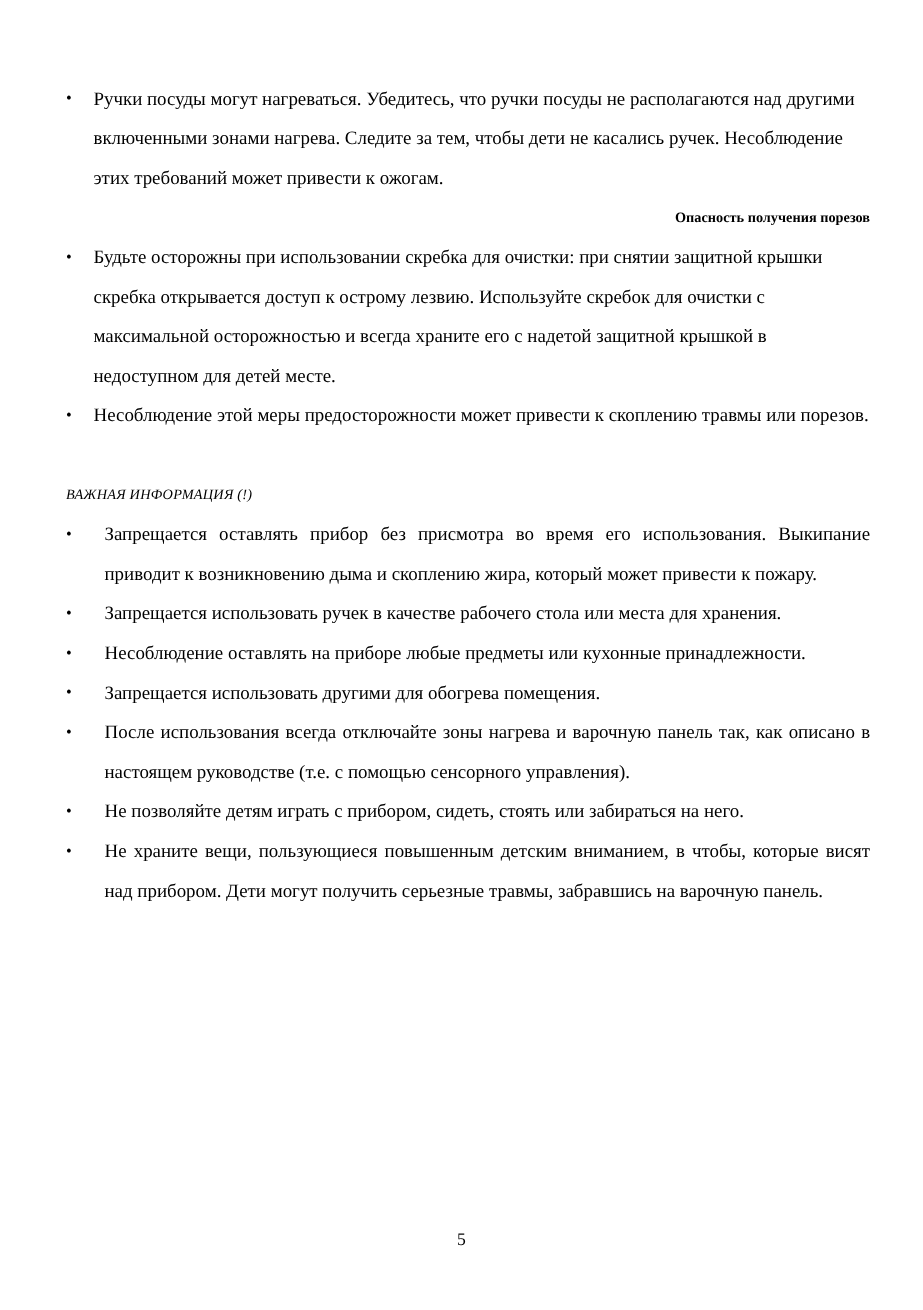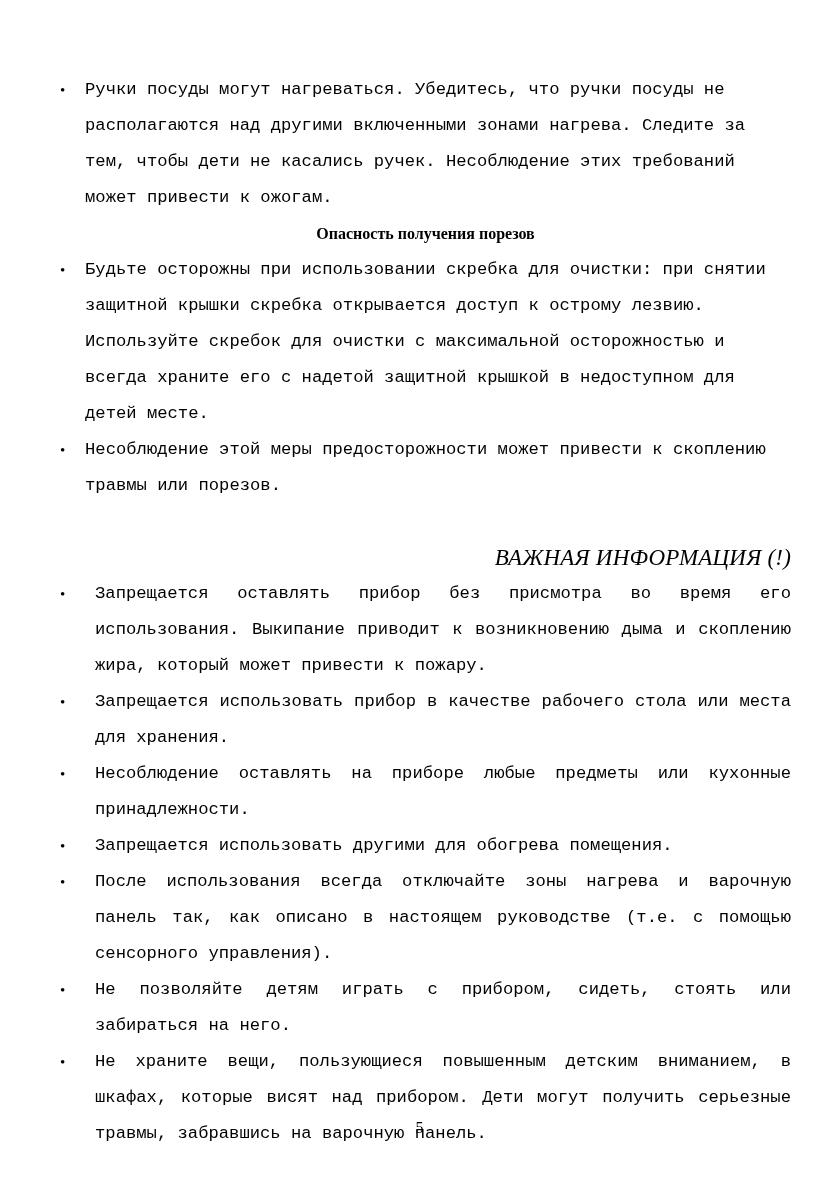--- a/index.html
+++ b/index.html
@@ -55,47 +55,46 @@
     left: 0px;
     top: 0px;
     width: 14px;
     line-height: 36px;
     font-size: 15px;
     text-align: left;
   }
 
   li.bullet > .bullet-text {
     display: block;
-    font-family: Liberation Mono, monospace;
   }
 
   
   .justified li.bullet > .bullet-text {
     text-align: justify;
     text-align-last: left;
     text-justify: inter-word;
     margin-left: 10px;
   }
 
   
   .heading-bold {
-    font-size: 16px;
+    font-size: 13px;
     line-height: 36px;
     font-weight: bold;
     margin: 0;
-    text-align: center;
+    text-align: right;
   }
 
   .heading-italic {
-    font-size: 23px;
+    font-size: 13px;
     line-height: 36px;
     font-style: italic;
     font-weight: normal;
     margin: 0;
-    text-align: right;
+    text-align: left;
     letter-spacing: 0.2px;
   }
 
   .spacer-line {
     height: 36px;
   }
 
   
   .page-number {
     position: absolute;
@@ -138,41 +137,41 @@
 
     <h2 class="heading-italic">ВАЖНАЯ ИНФОРМАЦИЯ (!)</h2>
 
     <ul class="bullets justified">
       <li class="bullet">
         <span class="bullet-dot">•</span>
         <span class="bullet-text">Запрещается оставлять прибор без присмотра во время его использования. Выкипание приводит к возникновению дыма и скоплению жира, который может привести к пожару.</span>
       </li>
       <li class="bullet">
         <span class="bullet-dot">•</span>
-        <span class="bullet-text">Запрещается использовать прибор в качестве рабочего стола или места для хранения.</span>
+        <span class="bullet-text">Запрещается использовать ручек в качестве рабочего стола или места для хранения.</span>
       </li>
       <li class="bullet">
         <span class="bullet-dot">•</span>
         <span class="bullet-text">Несоблюдение оставлять на приборе любые предметы или кухонные принадлежности.</span>
       </li>
       <li class="bullet">
         <span class="bullet-dot">•</span>
         <span class="bullet-text">Запрещается использовать другими для обогрева помещения.</span>
       </li>
       <li class="bullet">
         <span class="bullet-dot">•</span>
         <span class="bullet-text">После использования всегда отключайте зоны нагрева и варочную панель так, как описано в настоящем руководстве (т.е. с помощью сенсорного управления).</span>
       </li>
       <li class="bullet">
         <span class="bullet-dot">•</span>
         <span class="bullet-text">Не позволяйте детям играть с прибором, сидеть, стоять или забираться на него.</span>
       </li>
       <li class="bullet">
         <span class="bullet-dot">•</span>
-        <span class="bullet-text">Не храните вещи, пользующиеся повышенным детским вниманием, в шкафах, которые висят над прибором. Дети могут получить серьезные травмы, забравшись на варочную панель.</span>
+        <span class="bullet-text">Не храните вещи, пользующиеся повышенным детским вниманием, в чтобы, которые висят над прибором. Дети могут получить серьезные травмы, забравшись на варочную панель.</span>
       </li>
     </ul>
 
   </div>
 
   <div class="page-number">5</div>
 
 </div>
 
 </body></html>

